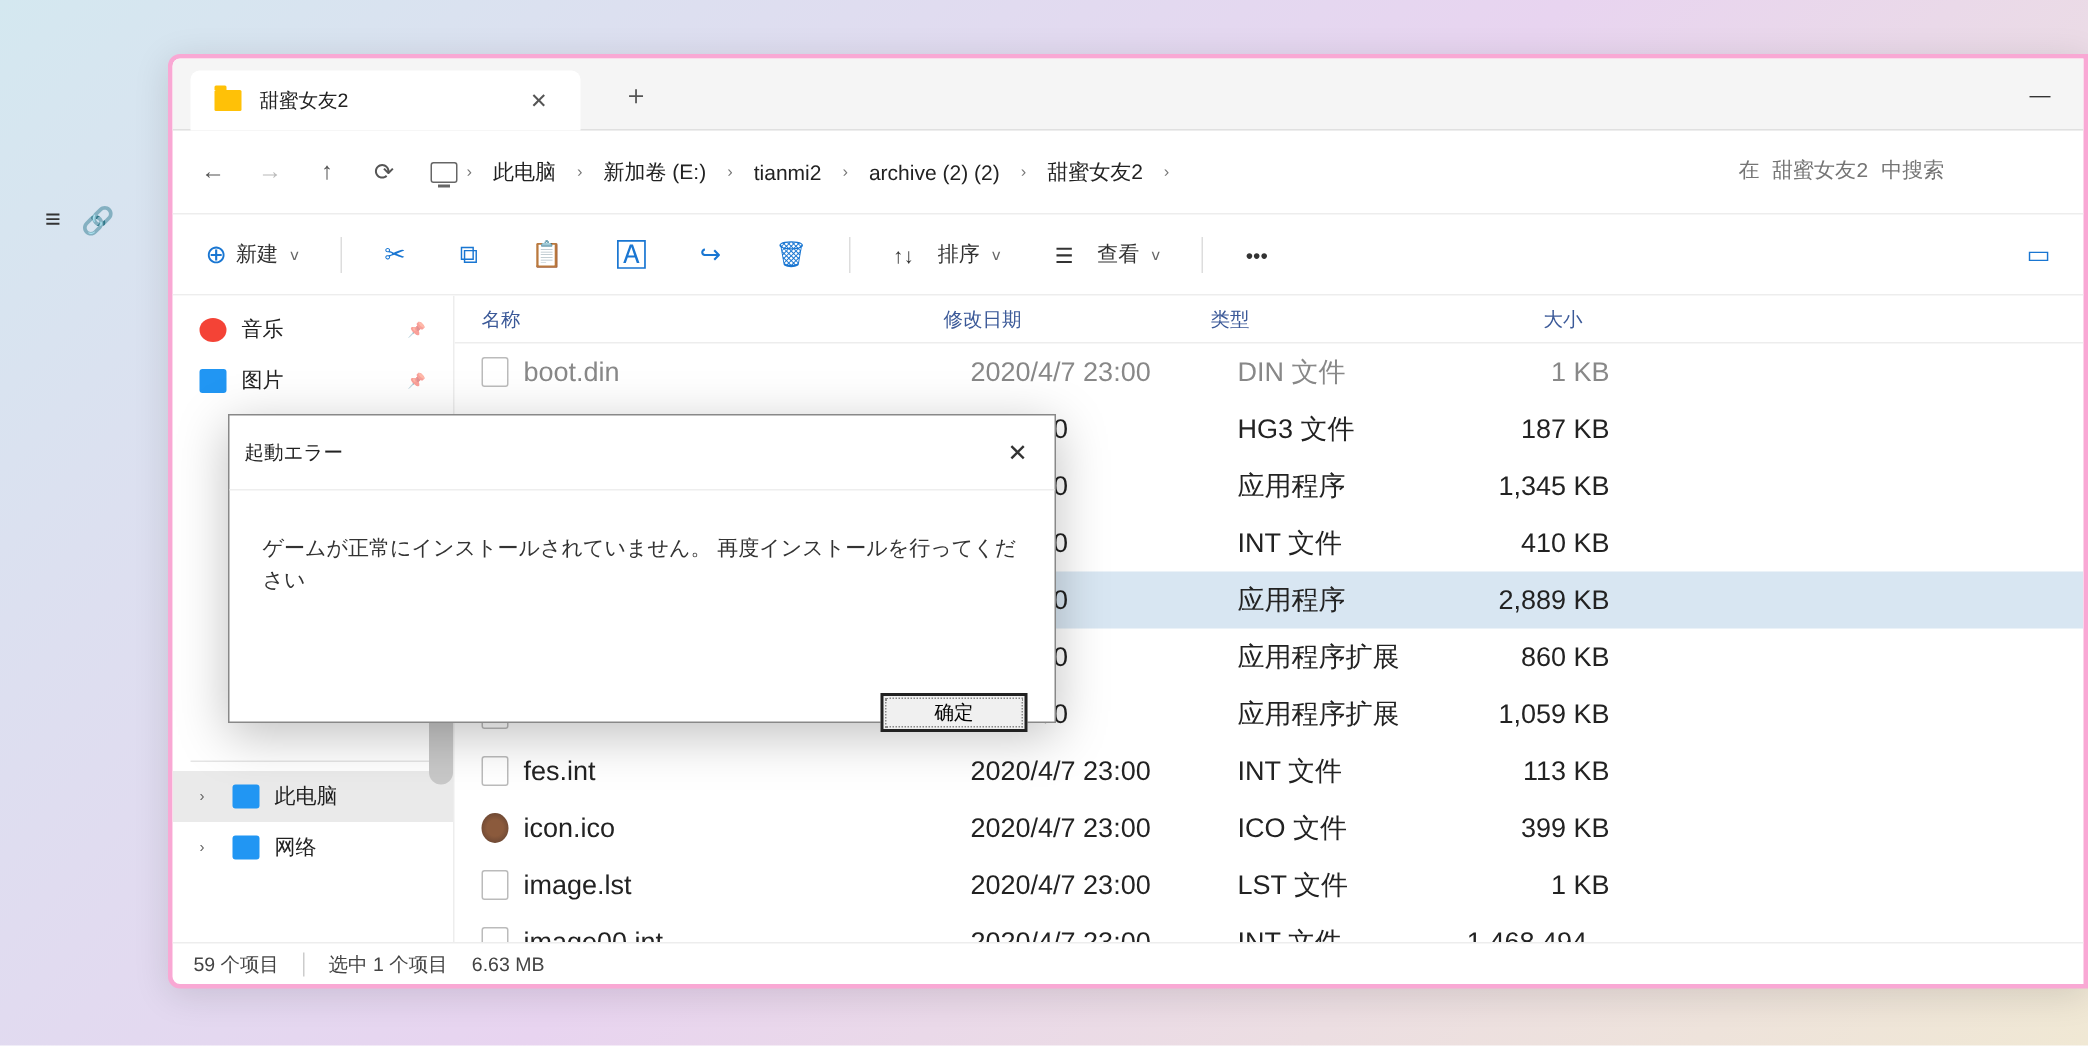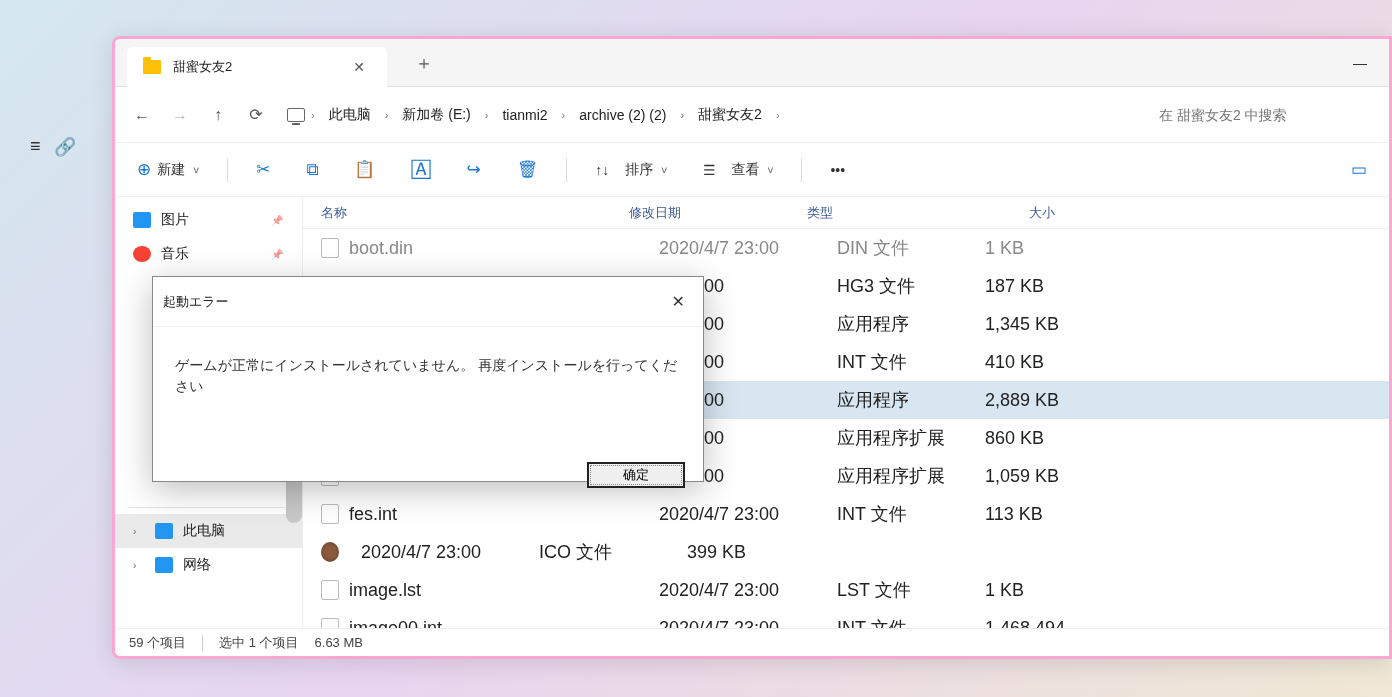--- a/index.html
+++ b/index.html
@@ -23,21 +23,21 @@
 
 
 .navbar { height: 56px; display: flex; align-items: center; padding: 0 10px; gap: 4px; border-bottom: 1px solid #ededed; }
 .nav-btn { width: 34px; height: 34px; display: flex; align-items: center; justify-content: center; color: #555; font-size: 16px; border-radius: 4px; }
 .nav-btn.disabled { color: #bbb; }
 .breadcrumb { flex: 1; display: flex; align-items: center; gap: 2px; padding: 0 10px; height: 38px; }
 .crumb { font-size: 14px; color: #222; padding: 4px 8px; border-radius: 4px; }
 .crumb-sep { color: #777; font-size: 11px; padding: 0 4px; }
 .pc-icon { width: 18px; height: 14px; border:1px solid #666; border-radius:2px; position:relative; }
 .pc-icon::after { content:''; position:absolute; bottom:-4px; left:4px; width:8px; height:2px; background:#666; }
-.searchbox { width: 232px; height: 38px; border: none; background: transparent; padding: 0 12px; font-size: 14px; color: #b91c1c; }
+.searchbox { width: 232px; height: 38px; border: none; background: transparent; padding: 0 12px; font-size: 14px; color: #b91c1c; font-family: Liberation Mono, monospace; }
 
 
 .toolbar { height: 54px; display: flex; align-items: center; padding: 0 14px; gap: 20px; border-bottom: 1px solid #ededed; }
 .tb-btn { display: flex; align-items: center; gap: 6px; font-size: 14px; color: #333; padding: 6px 8px; }
 .tb-icon { font-size: 17px; color: #1976d2; }
 .tb-sep { width: 1px; height: 24px; background: #ddd; }
 .chev { font-size: 10px; color: #666; margin-left: 2px; }
 .tb-right { margin-left: auto; display: flex; gap: 10px; }
 
 
@@ -58,23 +58,23 @@
 .col-date { width: 178px; }
 .col-type { width: 148px; }
 .col-size { width: 100px; text-align: right; }
 .rows { flex: 1; overflow: hidden; }
 .row { display: flex; align-items: center; height: 38px; padding-left: 18px; font-size: 18px; color: #222; }
 .row.cut { color: #888; }
 .row.selected { background: #d8e6f2; }
 .file-icon { width: 18px; height: 20px; margin-right: 10px; border: 1px solid #bbb; border-radius: 2px; background: #fff; position: relative; }
 .file-icon.ico { background: radial-gradient(circle, #8b5a3c 40%, #5a3c2e 100%); border: none; border-radius: 50%; }
 .cell-name { width: 298px; }
-.cell-date { width: 178px; margin-left: 12px; }
+.cell-date { width: 178px; }
 .cell-type { width: 148px; }
-.cell-size { width: 100px; text-align: left; }
+.cell-size { width: 100px; text-align: right; }
 .topchev { position:absolute; left: 178px; top: -3px; font-size:10px; color:#888;}
 
 
 .statusbar { height: 28px; border-top: 1px solid #ededed; display: flex; align-items: center; padding: 0 14px; font-size: 13px; color: #444; gap: 16px; }
 .stat-sep { width: 1px; height: 16px; background: #ccc; }
 
 
 .dialog { position: absolute; left: 152px; top: 276px; width: 552px; height: 206px; background: #fff; border: 1px solid #888; box-shadow: 0 8px 32px rgba(0,0,0,0.25); z-index: 100; display: flex; flex-direction: column; }
 .dialog-title { height: 50px; display: flex; align-items: center; padding: 0 10px; font-size: 13px; color: #222; border-bottom: 1px solid #eee; }
 .dialog-close { margin-left: auto; font-size: 16px; color: #333; padding: 2px 8px; }
@@ -145,26 +145,26 @@
     <span class="tb-sep"></span>
     <span class="tb-btn">•••</span>
     <div class="tb-right">
       <span class="tb-btn tb-icon">▭</span>
     </div>
   </div>
 
   <div class="mainarea">
     <div class="sidebar">
       <div class="side-item pinned">
+          <span class="side-icon" style="background:#f44336;border-radius:50%"></span>
+          <span>音乐</span>
+        </div>
+      <div class="side-item pinned">
           <span class="side-icon" style="background:#2196F3;border-radius:2px"></span>
           <span>图片</span>
-        </div>
-      <div class="side-item pinned">
-          <span class="side-icon" style="background:#f44336;border-radius:50%"></span>
-          <span>音乐</span>
         </div>
       <div style="height:230px"></div>
       <div class="side-sep"></div>
       <div class="side-item selected">
           <span class="expand">›</span>
           <span class="side-icon" style="background:#2196F3;border-radius:2px"></span>
           <span>此电脑</span>
         </div>
       <div class="side-item">
           <span class="expand">›</span>
@@ -234,20 +234,21 @@
           </div>
           <div class="row">
             <span class="file-icon"></span>
             <span class="cell-name">fes.int</span>
             <span class="cell-date">2020/4/7 23:00</span>
             <span class="cell-type">INT 文件</span>
             <span class="cell-size">113 KB</span>
           </div>
           <div class="row">
             <span class="file-icon ico"></span>
+            <span class="cell-name">icon.ico</span>
             <span class="cell-date">2020/4/7 23:00</span>
             <span class="cell-type">ICO 文件</span>
             <span class="cell-size">399 KB</span>
           </div>
           <div class="row">
             <span class="file-icon"></span>
             <span class="cell-name">image.lst</span>
             <span class="cell-date">2020/4/7 23:00</span>
             <span class="cell-type">LST 文件</span>
             <span class="cell-size">1 KB</span>

